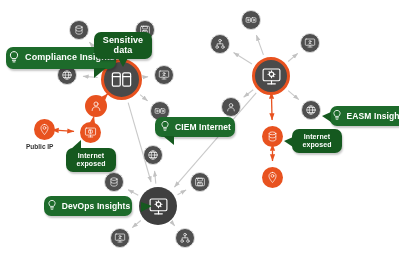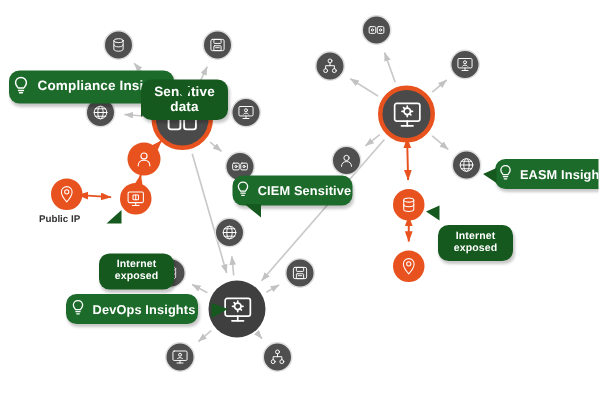--- a/index.html
+++ b/index.html
@@ -18,21 +18,21 @@
   .node.hub-orange{background:#4a4a4a;border:3px solid #e8521f;}
   .node.orange{background:#e8521f;}
   .node svg{display:block;}
   .node .glyph{display:block;}
 
   
   .callout{position:absolute;background:#1d6b2b;color:#fff;border-radius:7px;
            display:flex;align-items:center;gap:4px;box-sizing:border-box;
            font-weight:bold;letter-spacing:.1px;line-height:1.05;
            box-shadow:1px 2px 2px rgba(0,0,0,.22);}
-  .callout.dark{background:#15591f;margin-top:21px;}
+  .callout.dark{background:#15591f;}
   .callout .ctext{white-space:nowrap;}
   .callout .bulb{flex:0 0 auto;}
   .tail{position:absolute;width:0;height:0;}
 
   .plainlabel{position:absolute;color:#333;font-weight:bold;white-space:nowrap;}
 </style>
 </head>
 <body>
 
 <div id="canvas">
@@ -330,21 +330,21 @@
       <div class="callout dark" style="left: 94px; top: 32px; width: 58px; height: 27px; font-size: 9px; padding: 0px 5px; justify-content: center;">
         <span class="ctext" style="text-align: center; white-space: normal; line-height: 1.1;">Sensitive data</span>
       </div>
       <div class="tail" style="left: 118px; top: 58px; border-left: 5px solid transparent; border-right: 5px solid transparent; border-top: 9px solid rgb(21, 89, 31);"></div>
       <div class="callout" style="left: 155px; top: 117px; width: 80px; height: 20px; font-size: 8.5px; padding: 0px 7px; justify-content: center;">
         <span class="bulb"><svg width="12" height="12" viewBox="0 0 24 24">
             <path d="M12 2.8 C8.4 2.8 5.8 5.4 5.8 8.8 C5.8 11.6 7.7 13.2 8.7 14.8 L15.3 14.8 C16.3 13.2 18.2 11.6 18.2 8.8 C18.2 5.4 15.6 2.8 12 2.8 z" stroke="#ffffff" fill="none" stroke-width="1.7" stroke-linejoin="round"></path>
             <line x1="9.2" y1="17.6" x2="14.8" y2="17.6" stroke="#ffffff" stroke-width="1.7" stroke-linecap="round"></line>
             <line x1="10.3" y1="20.4" x2="13.7" y2="20.4" stroke="#ffffff" stroke-width="1.7" stroke-linecap="round"></line>
           </svg></span>
-        <span class="ctext">CIEM Sensitive</span>
+        <span class="ctext">CIEM Internet</span>
       </div>
       <div class="tail" style="left: 163px; top: 136px; border-left: 11px solid transparent; border-right: 0px solid transparent; border-top: 9px solid rgb(21, 89, 31);"></div>
       <div class="callout" style="left: 330px; top: 106px; width: 78px; height: 20px; font-size: 8.5px; padding: 0px 7px; justify-content: center;">
         <span class="bulb"><svg width="12" height="12" viewBox="0 0 24 24">
             <path d="M12 2.8 C8.4 2.8 5.8 5.4 5.8 8.8 C5.8 11.6 7.7 13.2 8.7 14.8 L15.3 14.8 C16.3 13.2 18.2 11.6 18.2 8.8 C18.2 5.4 15.6 2.8 12 2.8 z" stroke="#ffffff" fill="none" stroke-width="1.7" stroke-linejoin="round"></path>
             <line x1="9.2" y1="17.6" x2="14.8" y2="17.6" stroke="#ffffff" stroke-width="1.7" stroke-linecap="round"></line>
             <line x1="10.3" y1="20.4" x2="13.7" y2="20.4" stroke="#ffffff" stroke-width="1.7" stroke-linecap="round"></line>
           </svg></span>
         <span class="ctext">EASM Insights</span>
       </div>

